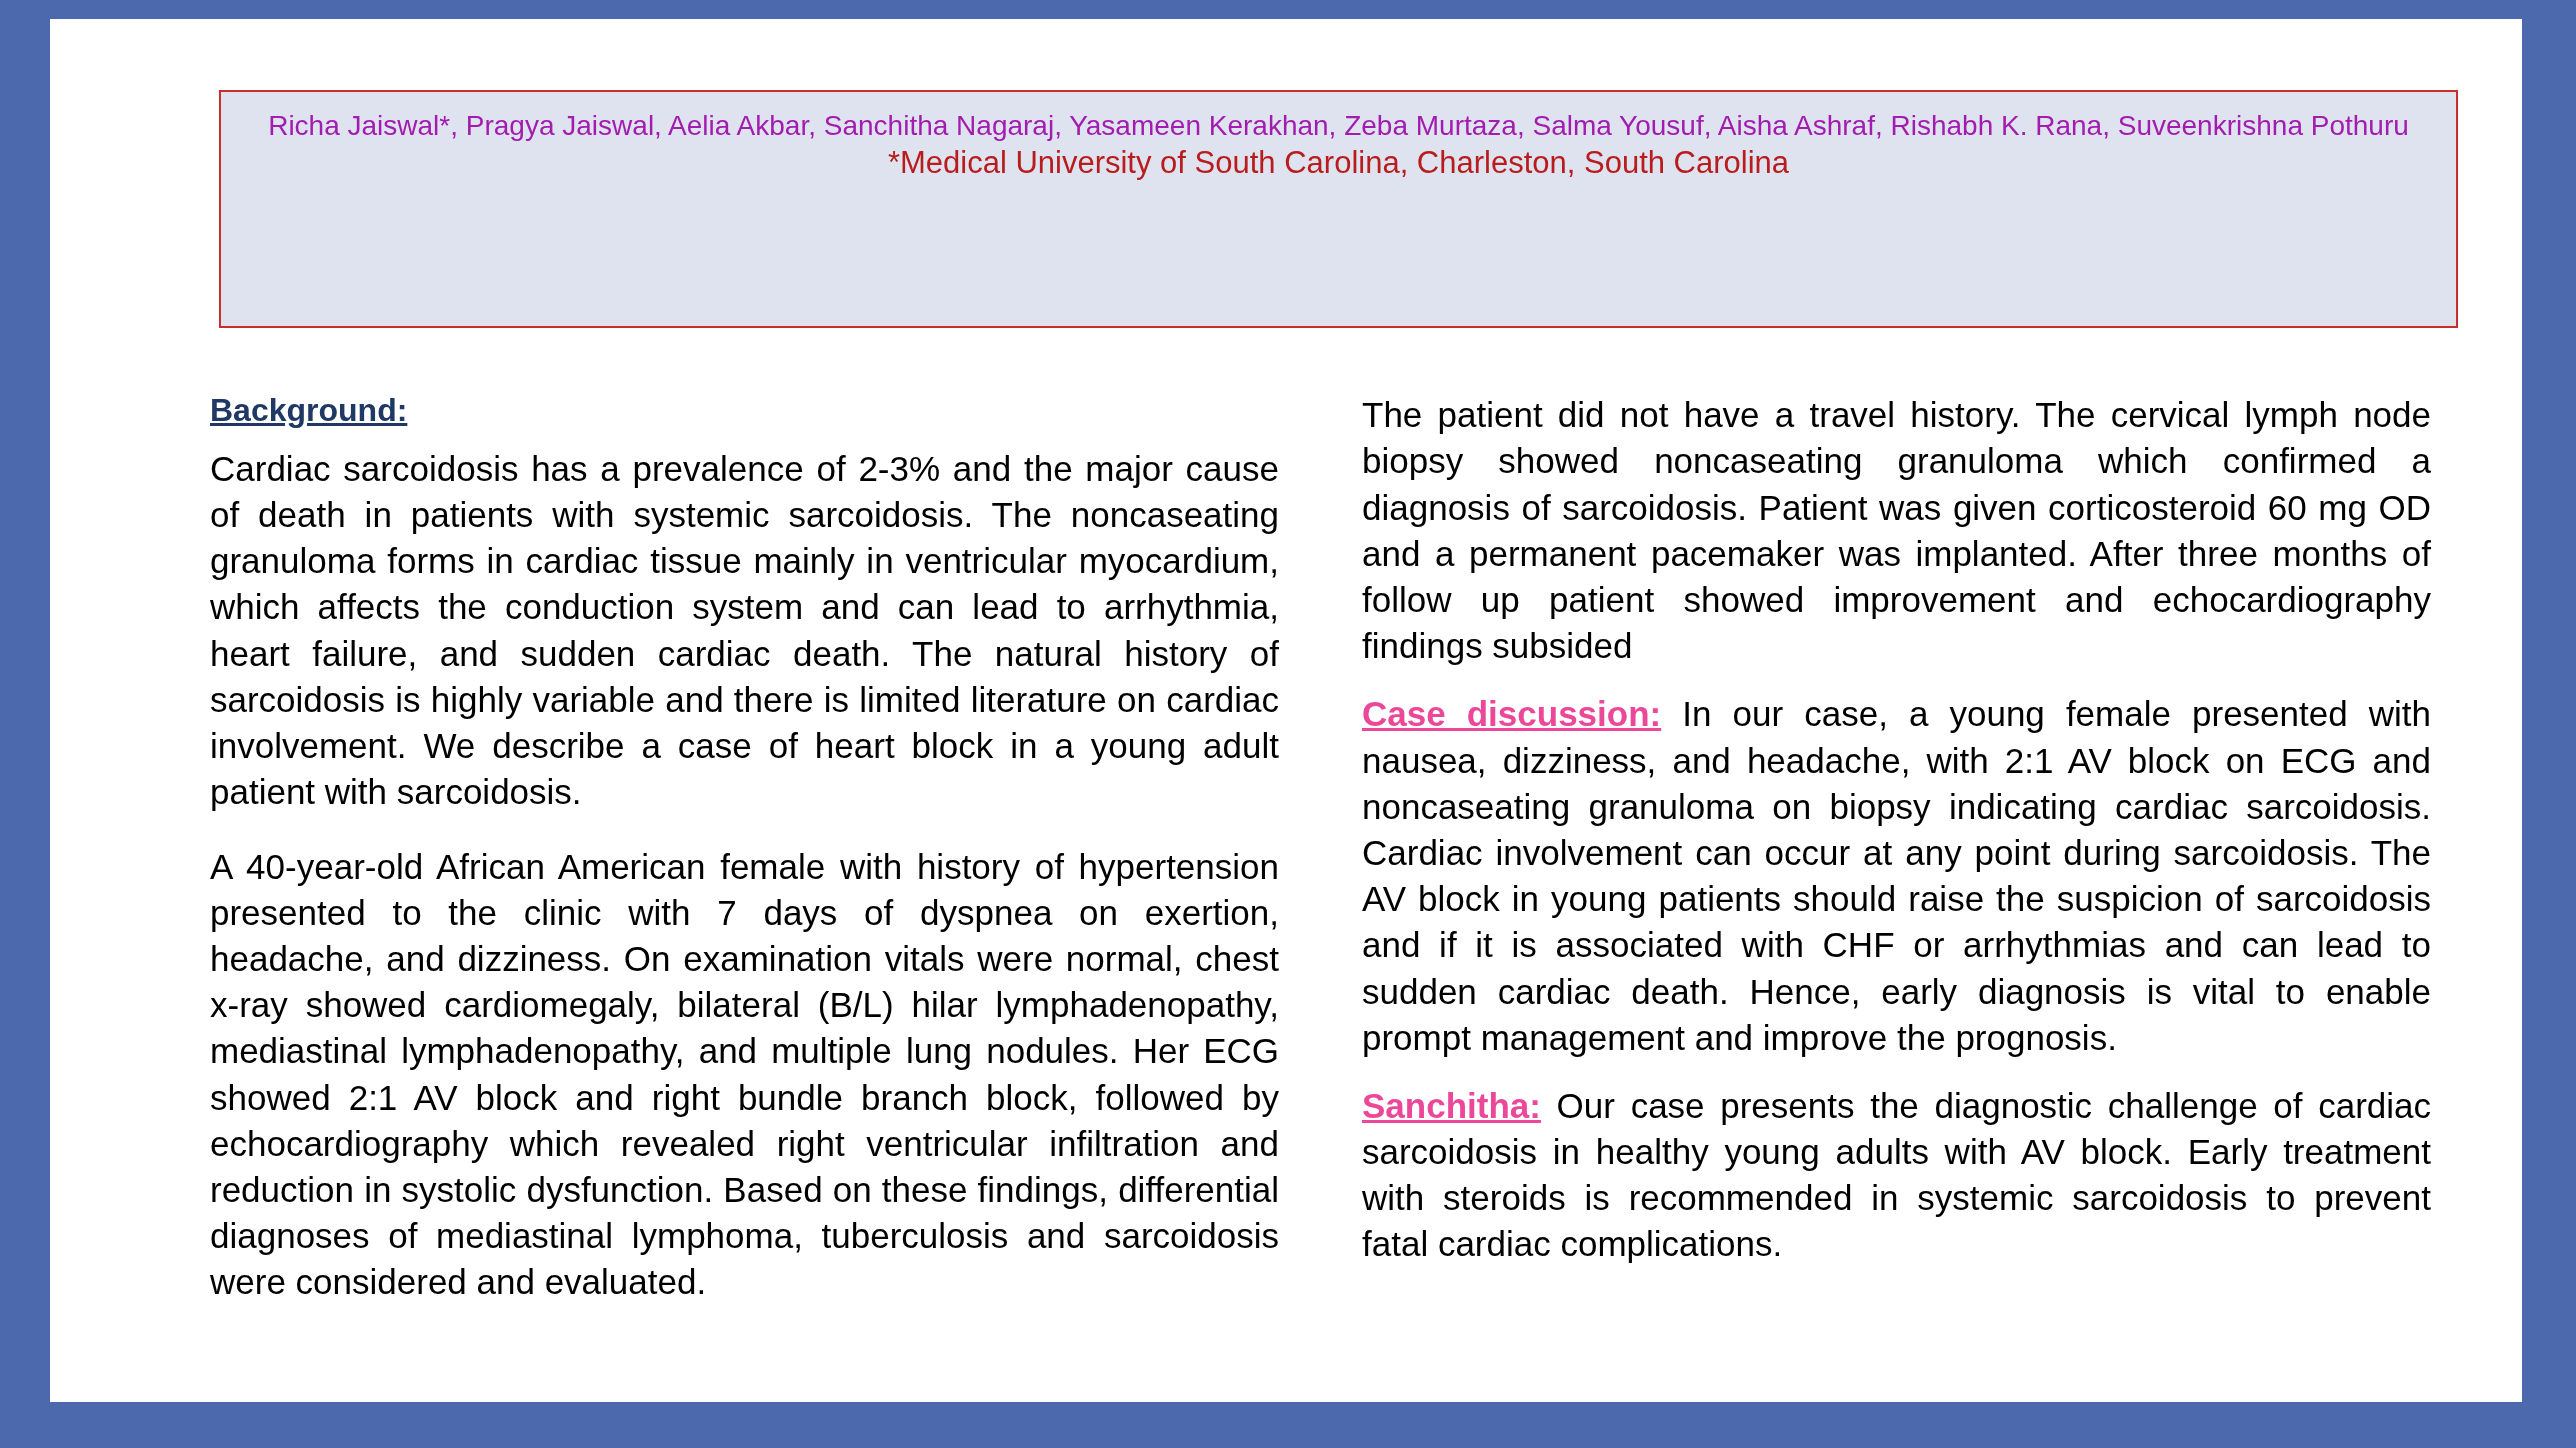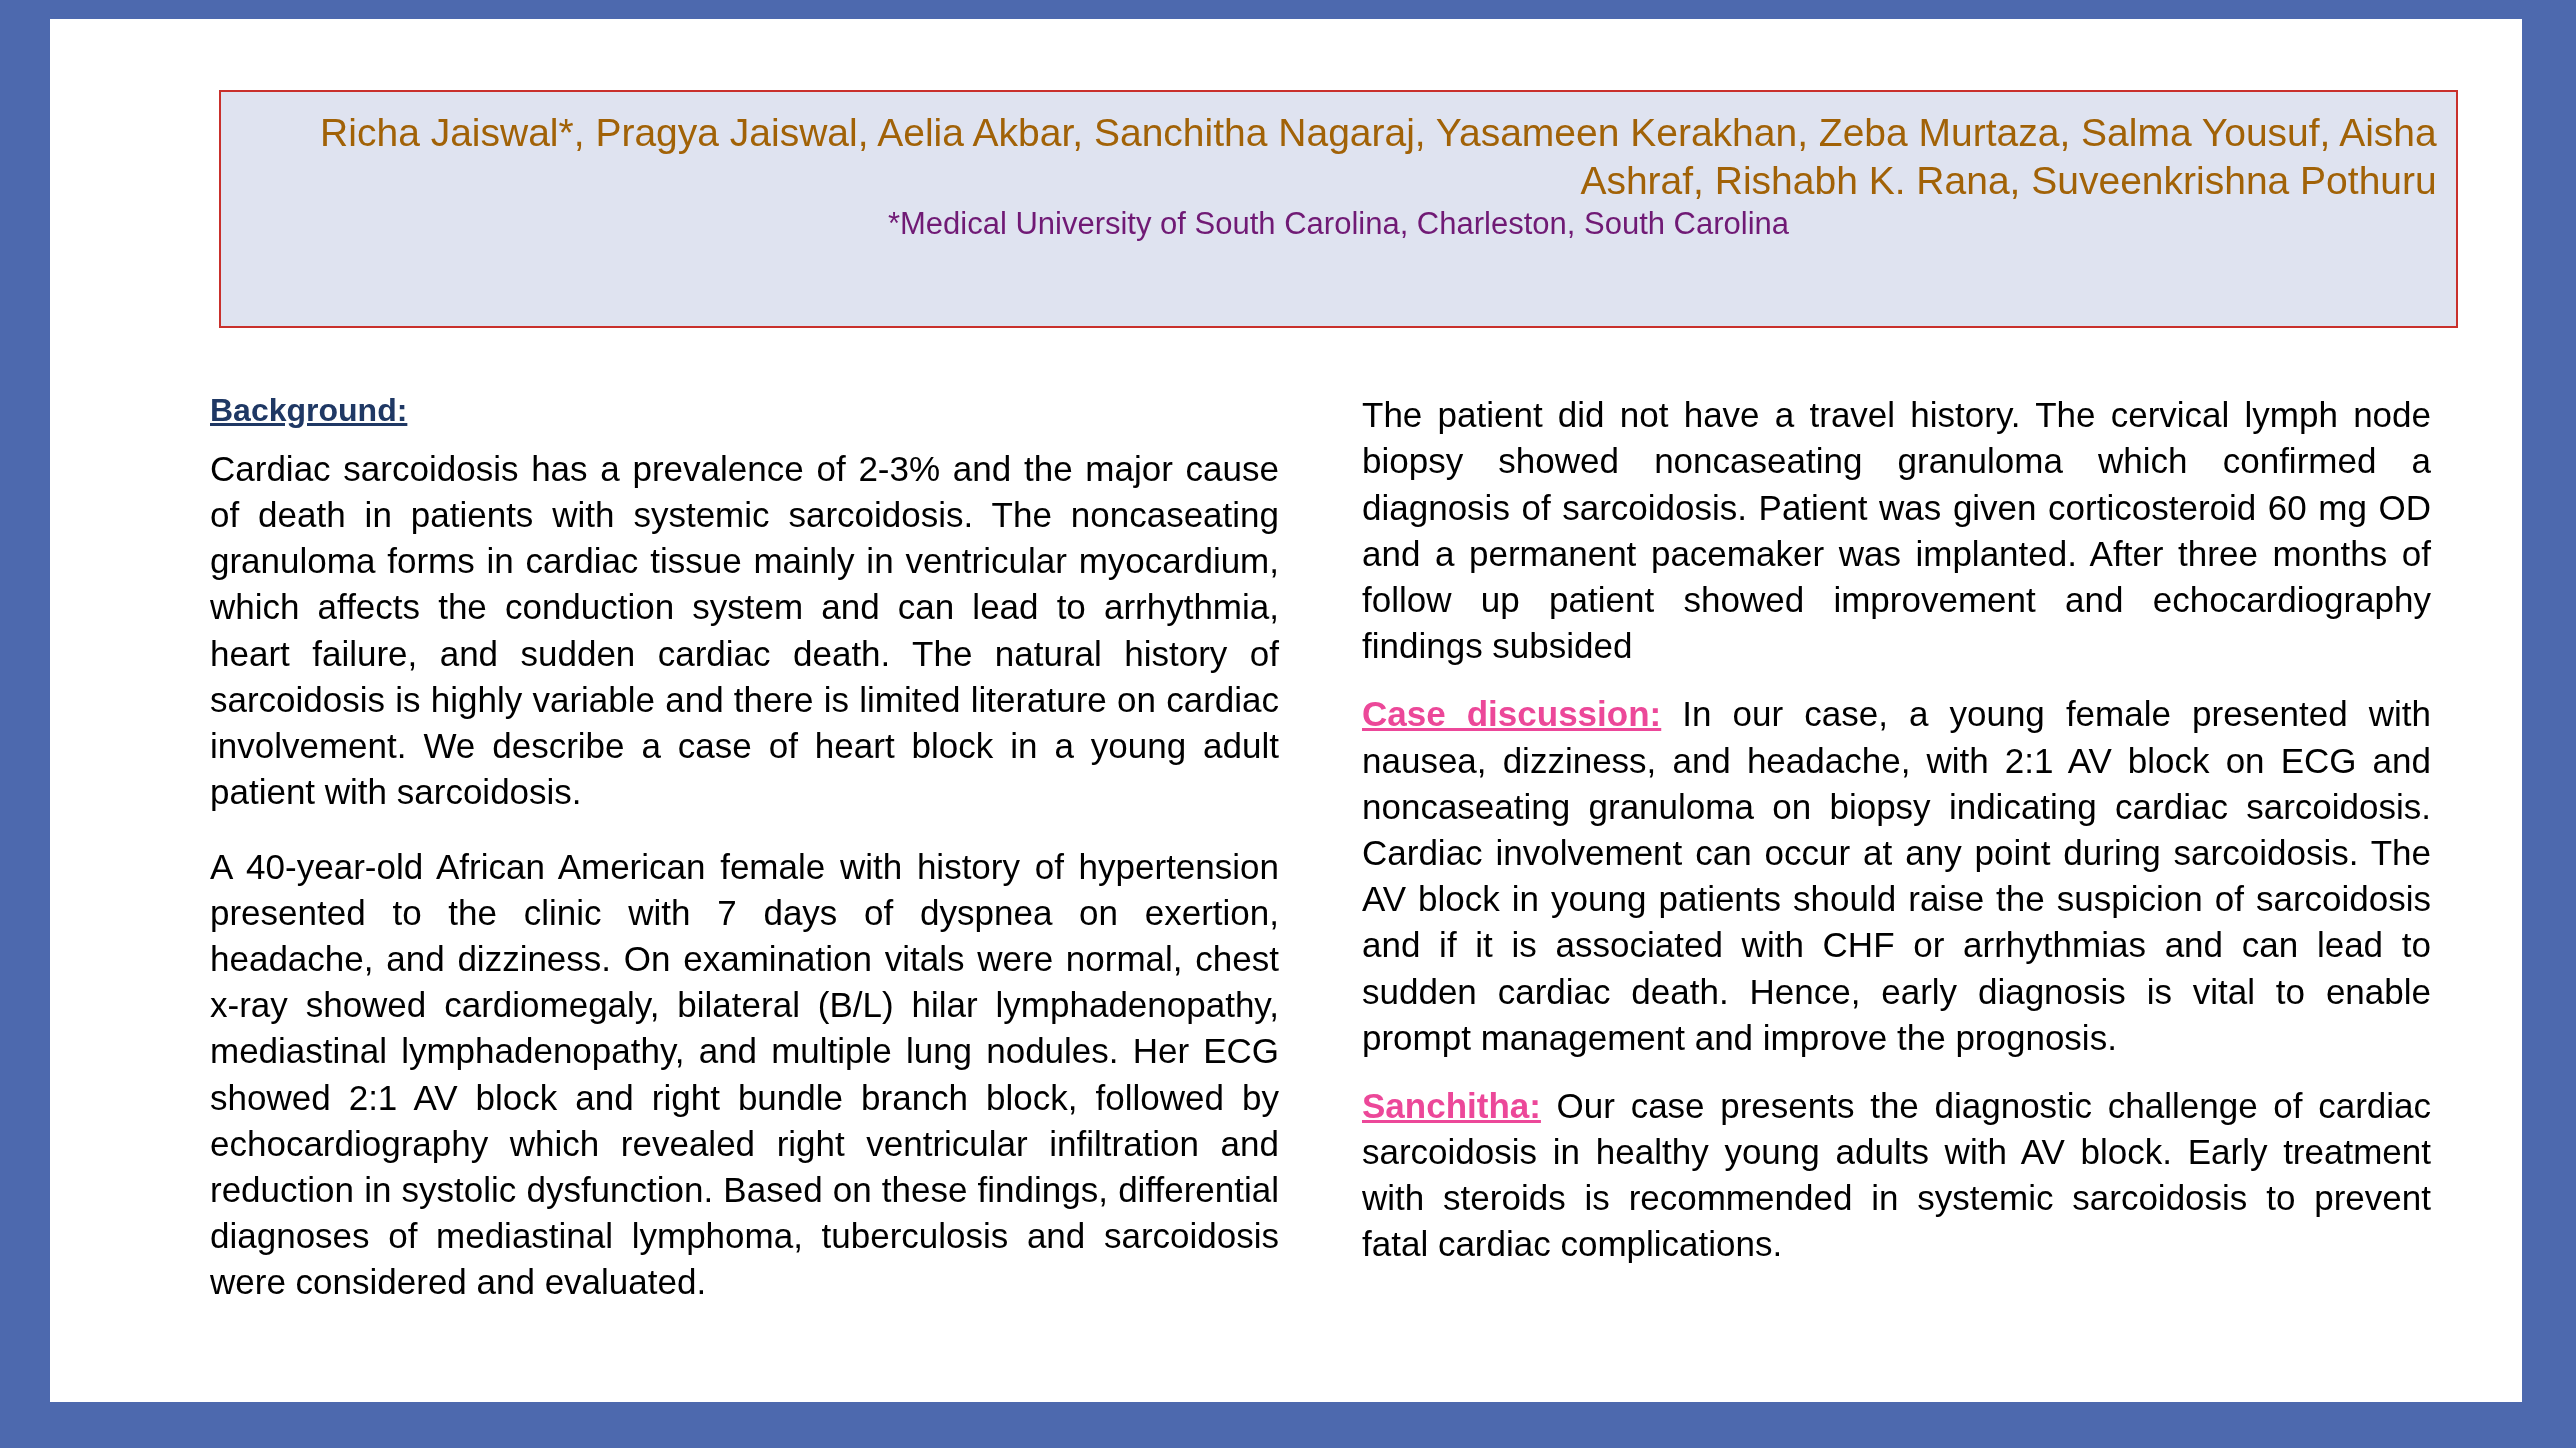--- a/index.html
+++ b/index.html
@@ -51,29 +51,29 @@
   .poster-title {
     text-align: center;
     font-size: 46px;
     font-weight: bold;
     color: #000000;
     letter-spacing: -0.3px;
     line-height: 1.08;
     margin: 0 0 9px 0;
   }
   .poster-authors {
-    font-size: 39px;
-    color: #a16207;
+    font-size: 28px;
+    color: #a21caf;
     line-height: 1.22;
-    text-align: right;
+    text-align: center;
     margin: 0 0 1.3px 0;
   }
   .poster-affil {
     font-size: 31px;
-    color: #701a75;
+    color: #b91c1c;
     line-height: 1.2;
     text-align: center;
     margin: 0;
   }
 
   
   .columns {
     position: absolute;
     left: 160px;
     top: 360px;

